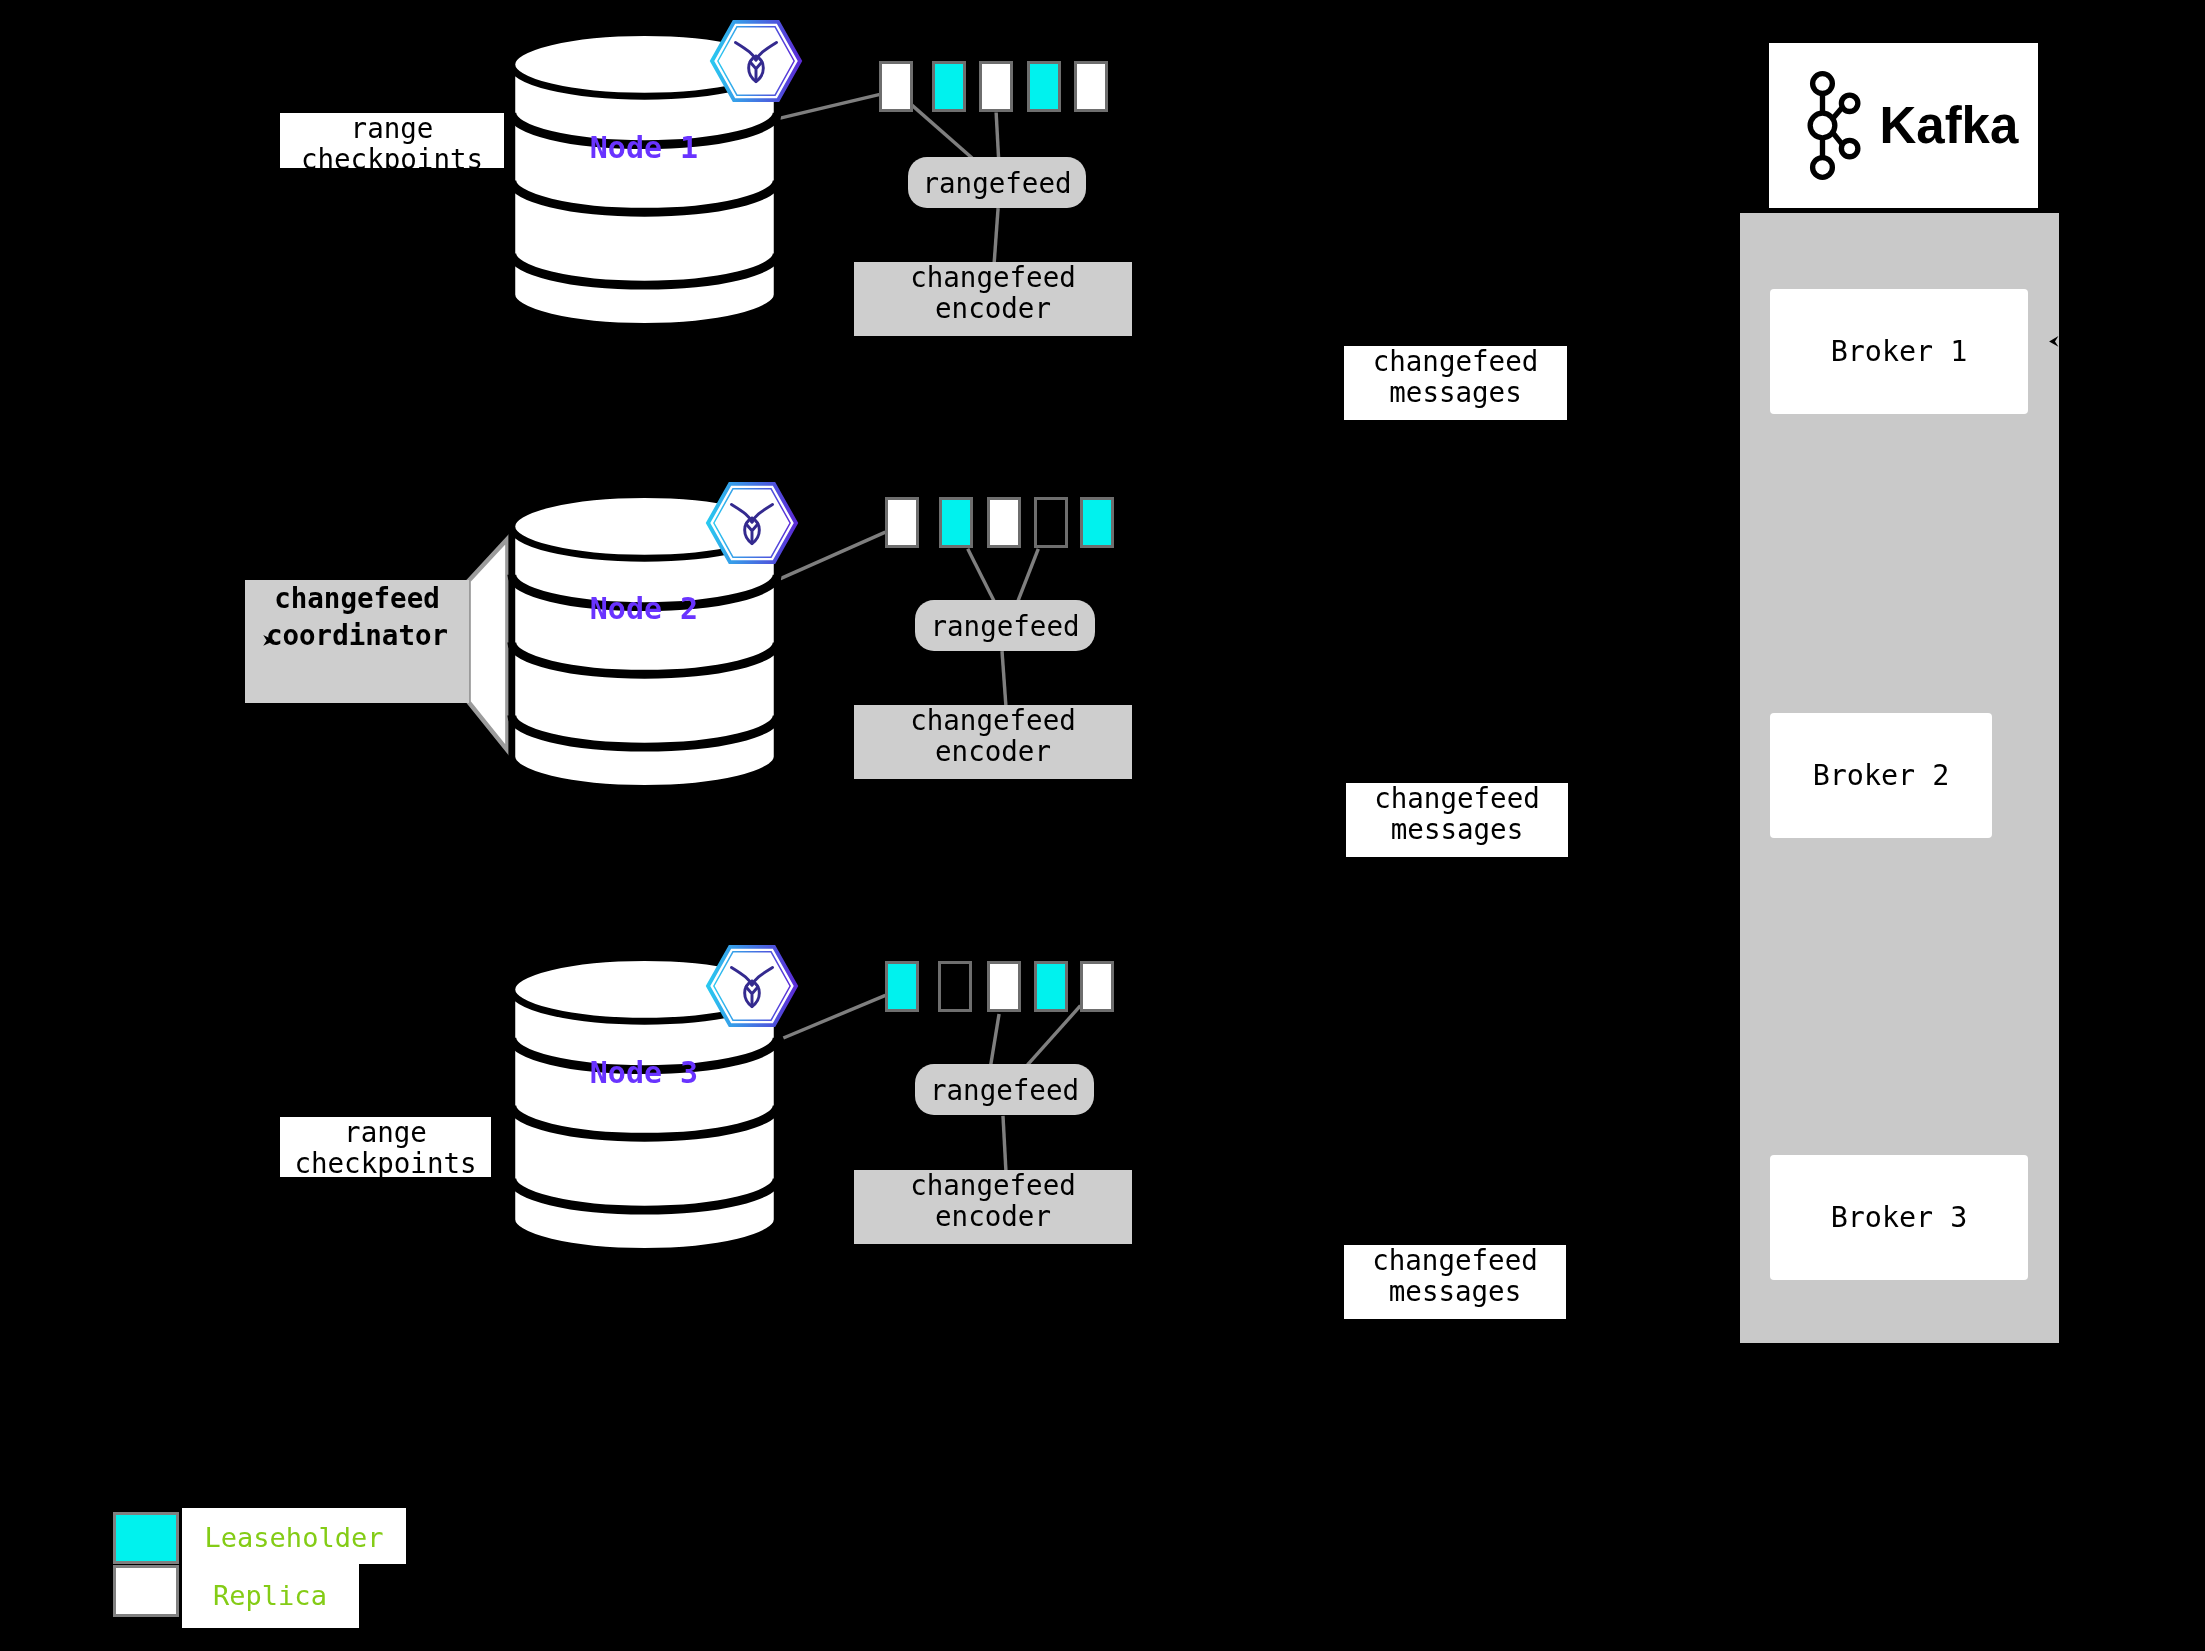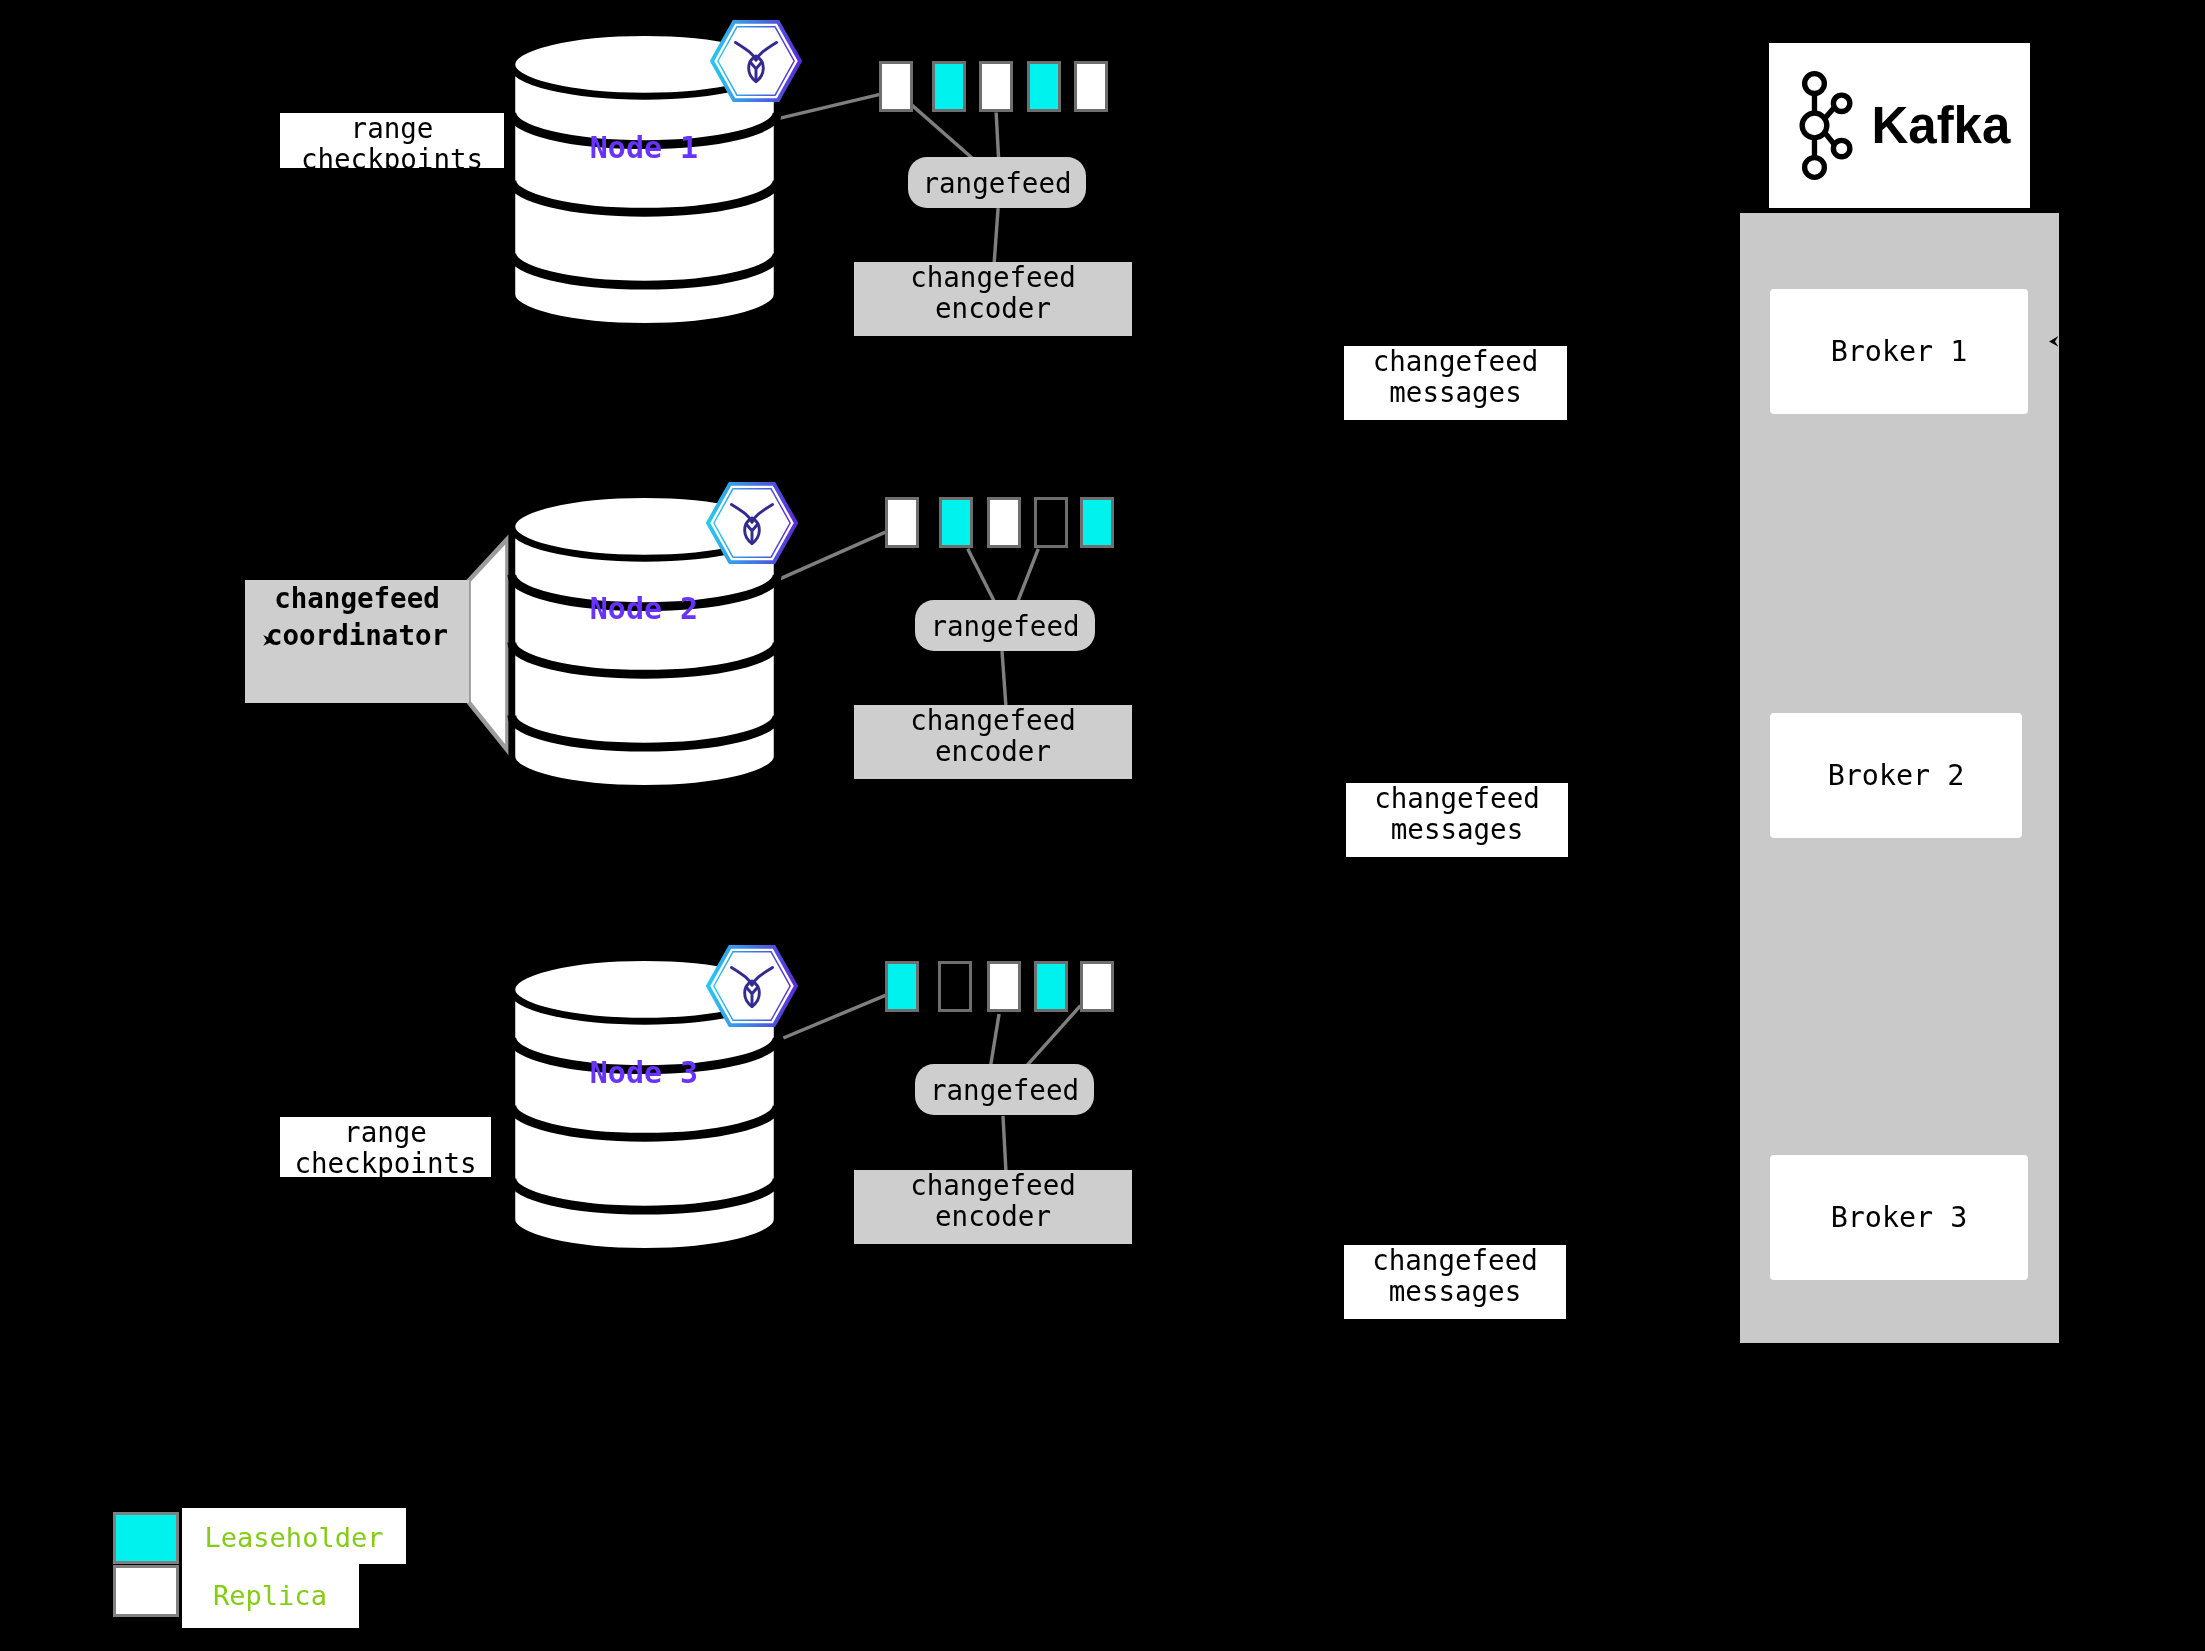--- a/index.html
+++ b/index.html
@@ -75,41 +75,41 @@
       <line x1="2038" y1="2068" x2="2021" y2="2172"></line>
       <line x1="2204" y1="2051" x2="2096" y2="2172"></line>
       <line x1="2046" y1="2276" x2="2052" y2="2388"></line>
     </g>
 
     <polygon points="956,1184 1035,1099 1035,1530 956,1432" fill="#ffffff" stroke="#9b9b9b" stroke-width="9"></polygon>
   </svg>
 
   <div class="abs kafka-panel" style="left:1740px;top:213px;width:319px;height:1130px;z-index:2;"></div>
 
-  <div class="abs whitebox" style="left:1769px;top:43px;width:261px;height:165px;z-index:3;display:flex;align-items:center;justify-content:center;gap:8.8px;">
+  <div class="abs whitebox" style="left:1769px;top:43px;width:261px;height:165px;z-index:3;display:flex;align-items:center;justify-content:center;gap:8.8px;padding-left:8px;">
     <svg width="74" height="123" viewBox="0 0 180 280">
       <g stroke="#000" stroke-width="13" fill="none">
         <circle cx="62" cy="38" r="24"></circle>
         <circle cx="128" cy="86" r="20"></circle>
         <circle cx="62" cy="140" r="30"></circle>
         <circle cx="128" cy="196" r="20"></circle>
         <circle cx="62" cy="242" r="24"></circle>
         <line x1="62" y1="62" x2="62" y2="110"></line>
         <line x1="62" y1="170" x2="62" y2="218"></line>
         <line x1="86" y1="124" x2="110" y2="96"></line>
         <line x1="86" y1="156" x2="110" y2="186"></line>
       </g>
     </svg>
     <span class="kafka-brand">Kafka</span>
   </div>
 
   <div class="abs broker" style="left:1770px;top:289px;width:258px;height:125px;z-index:3;">
     <span>Broker 1</span>
   </div>
-  <div class="abs broker" style="left:1770px;top:713px;width:252px;height:125px;z-index:3;">
+  <div class="abs broker" style="left:1770px;top:713px;width:222px;height:125px;z-index:3;">
     <span>Broker 2</span>
   </div>
   <div class="abs broker" style="left:1770px;top:1155px;width:258px;height:125px;z-index:3;">
     <span>Broker 3</span>
   </div>
 
   <div class="abs whitebox lbl2" style="left:280px;top:113px;width:224px;height:55px;z-index:2;overflow:hidden;">
     <span>range</span>
     <span>checkpoints</span>
   </div>

